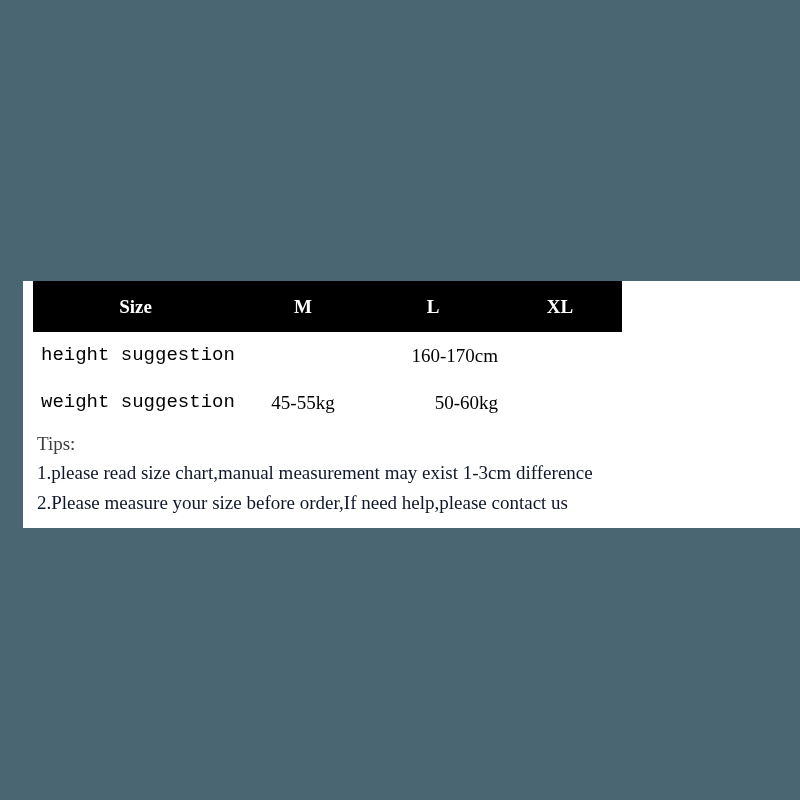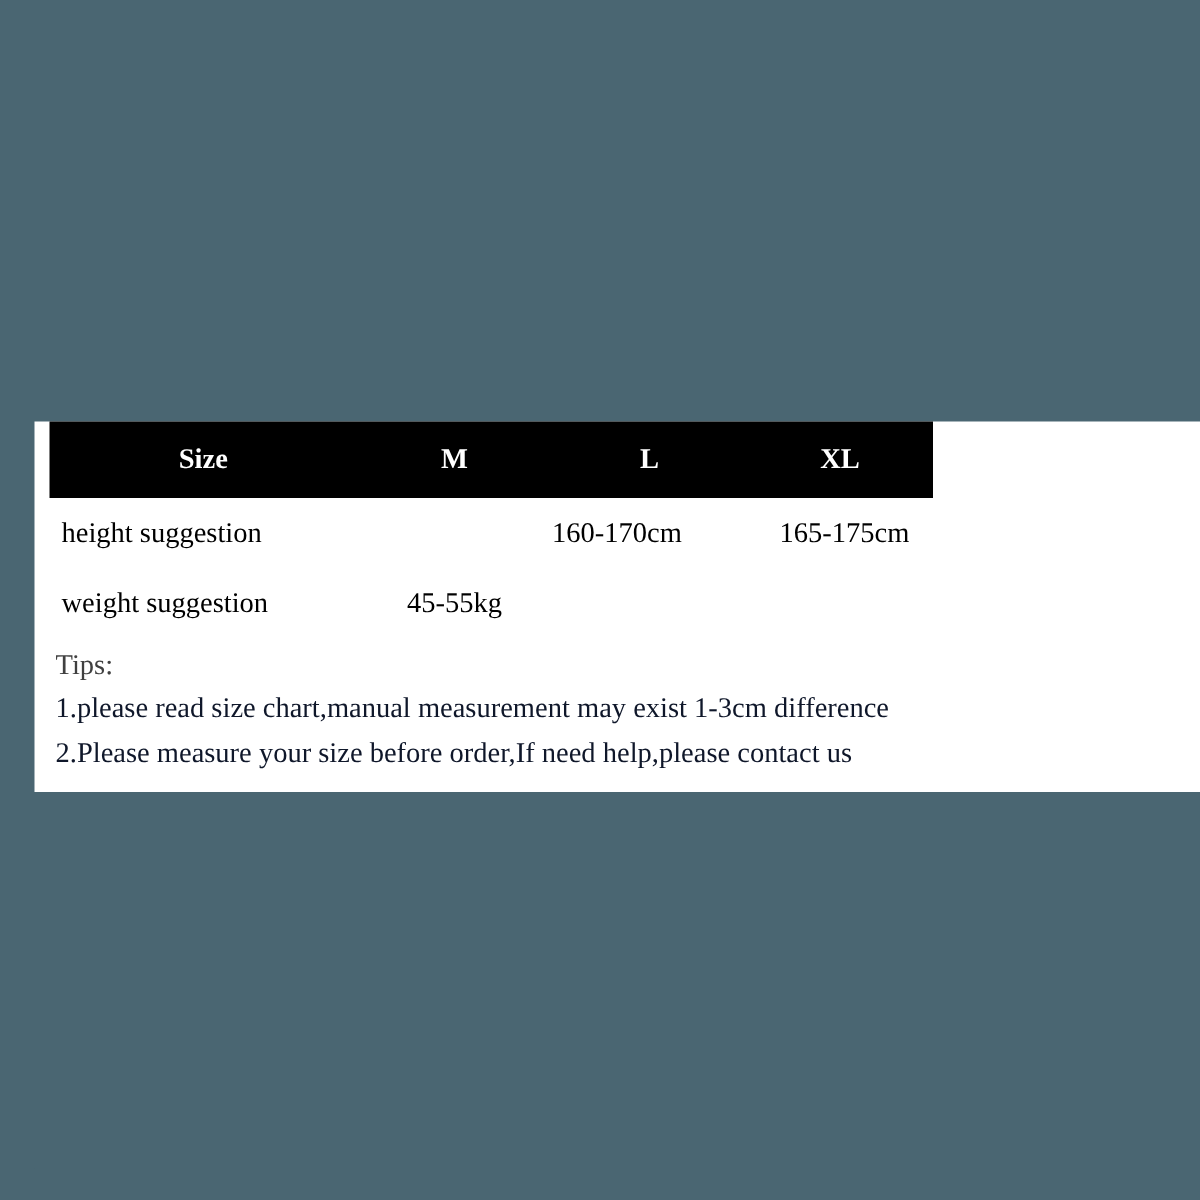--- a/index.html
+++ b/index.html
@@ -69,23 +69,23 @@
 
   .data-cell {
     position: absolute;
     top: 0;
     height: 47px;
     line-height: 47px;
     color: #000000;
     font-size: 19px;
     font-family: "Liberation Serif", serif;
   }
-  .dc-label { left: 8px;   width: 200px; text-align: left; }
+  .dc-label { left: 8px;   width: 200px; text-align: left; font-family: Liberation Mono, monospace; }
   .dc-1     { left: 205px; width: 130px; text-align: center; }
-  .dc-2     { left: 335px; width: 130px; text-align: left; }
+  .dc-2     { left: 335px; width: 130px; text-align: right; }
   .dc-3     { left: 465px; width: 130px; text-align: center; }
 
   .tips {
     position: absolute;
     left: 14px;
     top: 148px;
     width: 780px;
   }
   .tips-title {
     font-size: 19px;
@@ -113,26 +113,26 @@
       <div class="header-row">
         <div class="header-cell hc-0">Size</div>
         <div class="header-cell hc-1">M</div>
         <div class="header-cell hc-2">L</div>
         <div class="header-cell hc-3">XL</div>
       </div>
 
       <div class="data-row row-0">
         <div class="data-cell dc-label">height suggestion</div>
         <div class="data-cell dc-2">160-170cm</div>
-        <div class="data-cell dc-3">165-175cm</div>
       </div>
 
       <div class="data-row row-1">
         <div class="data-cell dc-label">weight suggestion</div>
         <div class="data-cell dc-1">45-55kg</div>
+        <div class="data-cell dc-2">50-60kg</div>
       </div>
 
     </div>
 
     <div class="tips">
       <div class="tips-title">Tips:</div>
       <div class="tips-line">1.please read size chart,manual measurement may exist 1-3cm difference</div>
       <div class="tips-line">2.Please measure your size before order,If need help,please contact us</div>
     </div>
 

